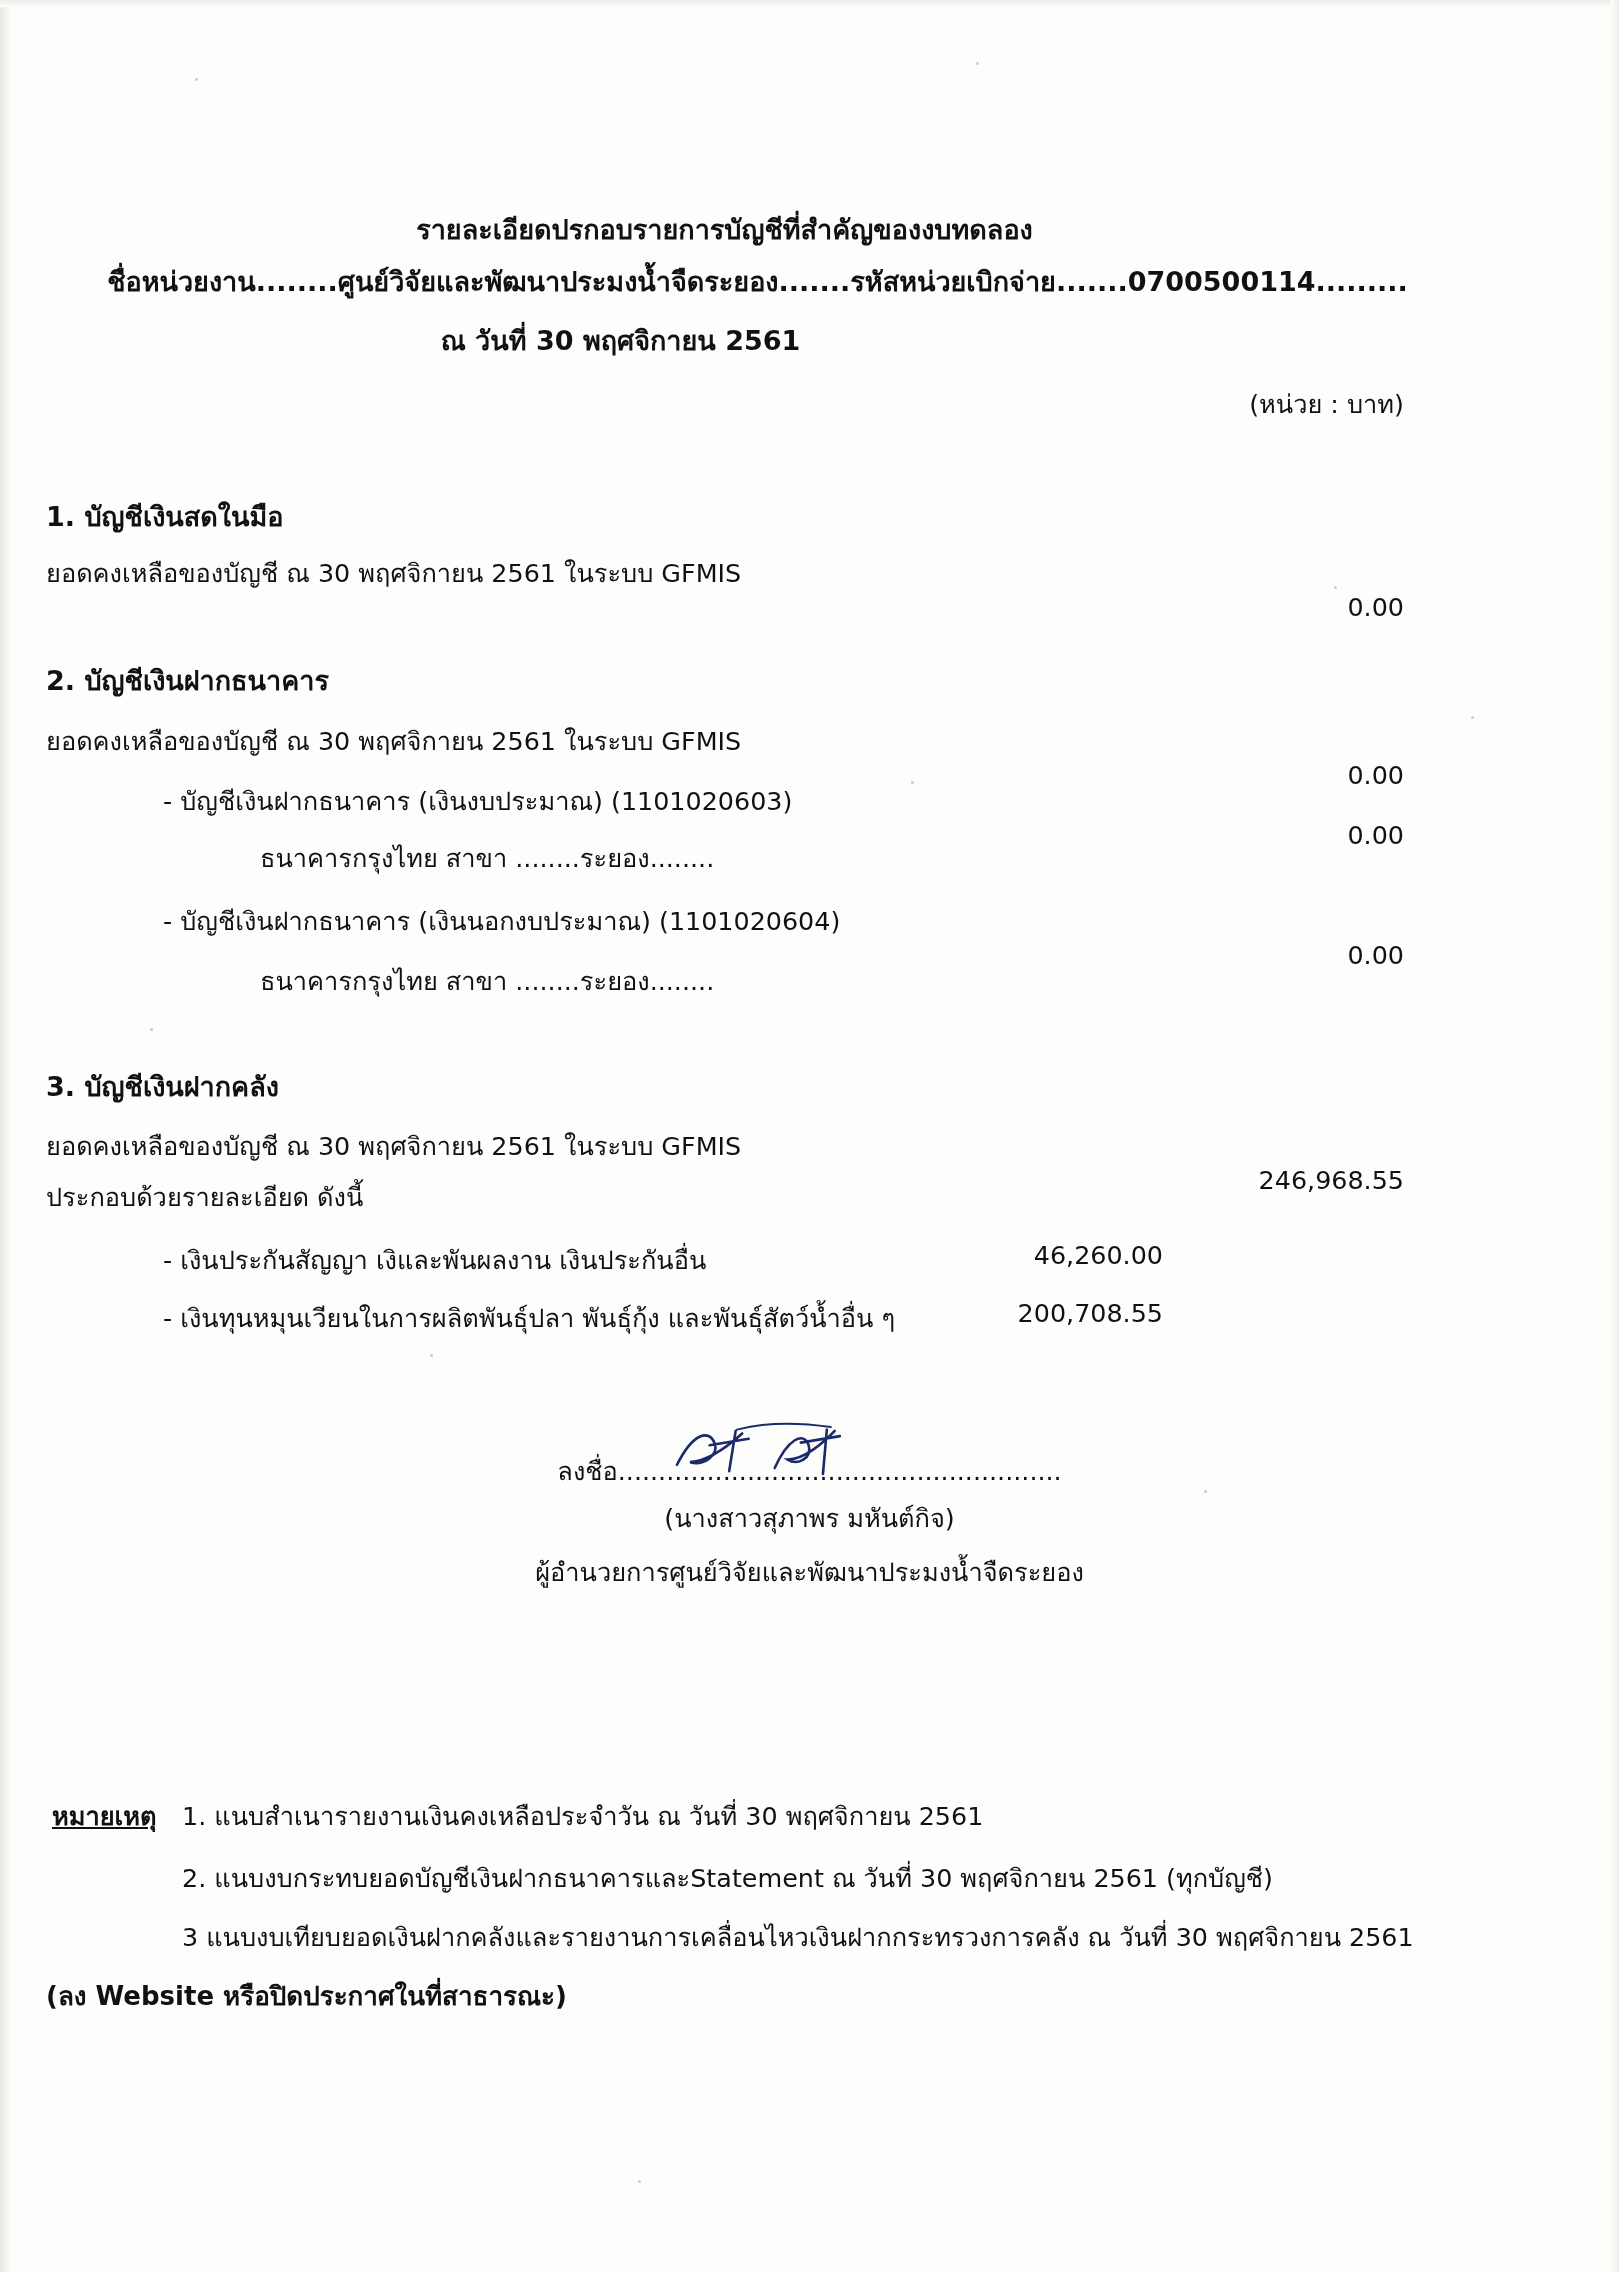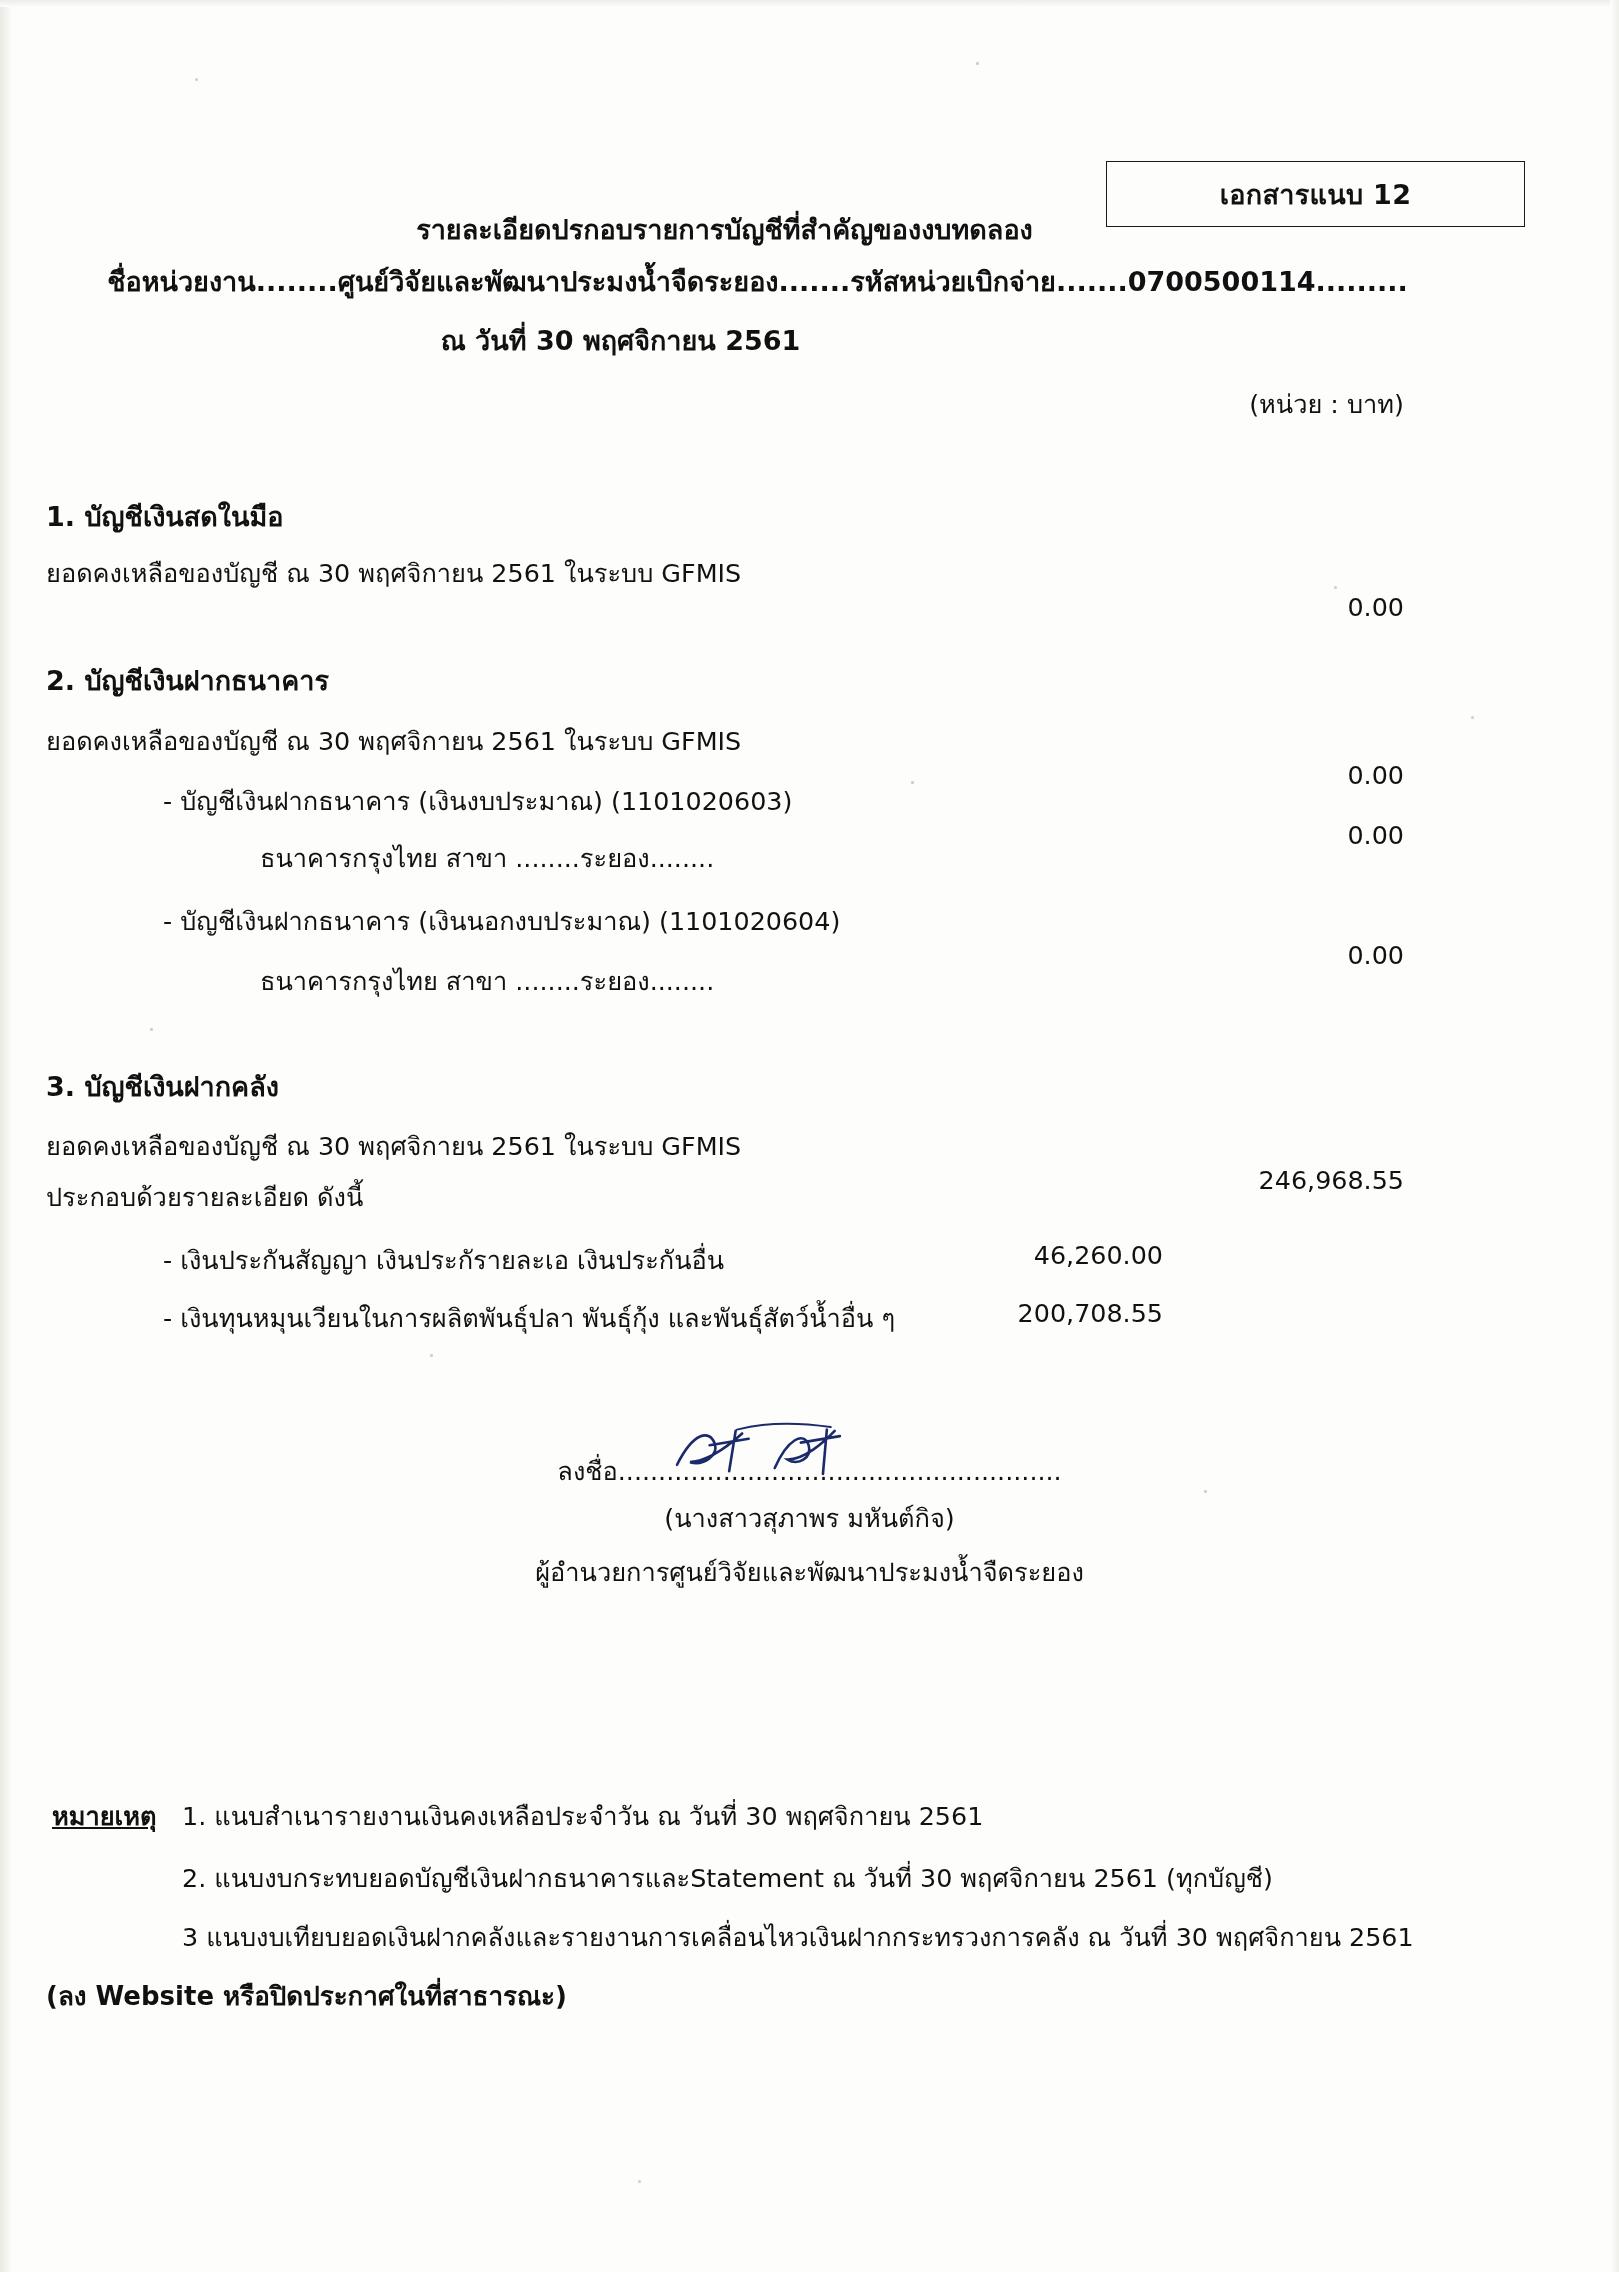--- a/index.html
+++ b/index.html
@@ -189,23 +189,20 @@
   <div class="speck" style="left:1334px;top:586px;width:3.3px;height:3.3px;"></div>
   <div class="speck" style="left:911px;top:781px;width:2.6px;height:2.6px;"></div>
   <div class="speck" style="left:150px;top:1028px;width:2.6px;height:2.6px;"></div>
   <div class="speck" style="left:1471px;top:716px;width:3.3px;height:3.3px;"></div>
   <div class="speck" style="left:430px;top:1354px;width:2.6px;height:2.6px;"></div>
   <div class="speck" style="left:1204px;top:1490px;width:2.6px;height:2.6px;"></div>
   <div class="speck" style="left:638px;top:2180px;width:3.3px;height:3.3px;"></div>
 
   <div class="doc">
 
-    <div class="attach-box">
-      <span>เอกสารแนบ 12</span>
-    </div>
 
     <div class="title">รายละเอียดปรกอบรายการบัญชีที่สำคัญของงบทดลอง</div>
     <div class="line-org">ชื่อหน่วยงาน........ศูนย์วิจัยและพัฒนาประมงน้ำจืดระยอง.......รหัสหน่วยเบิกจ่าย.......0700500114.........</div>
     <div class="line-date">ณ วันที่  30  พฤศจิกายน  2561</div>
     <div class="unit">(หน่วย : บาท)</div>
 
     <div class="section" style="top:495px;">1. บัญชีเงินสดในมือ</div>
     <div class="row indent1" style="top:553px;">ยอดคงเหลือของบัญชี ณ 30 พฤศจิกายน 2561 ในระบบ GFMIS</div>
     <div class="amount col-right" style="top:553px;">0.00</div>
 
@@ -222,21 +219,21 @@
     <div class="amount col-right" style="top:901px;">0.00</div>
 
     <div class="row indent3" style="top:961px;">ธนาคารกรุงไทย สาขา ........ระยอง........</div>
 
     <div class="section" style="top:1065px;">3. บัญชีเงินฝากคลัง</div>
     <div class="row indent1" style="top:1126px;">ยอดคงเหลือของบัญชี ณ 30 พฤศจิกายน 2561 ในระบบ GFMIS</div>
     <div class="amount col-right" style="top:1126px;">246,968.55</div>
 
     <div class="row indent1" style="top:1177px;">ประกอบด้วยรายละเอียด ดังนี้</div>
 
-    <div class="row indent2" style="top:1240px;">- เงินประกันสัญญา เงินประกัรายละเอ เงินประกันอื่น</div>
+    <div class="row indent2" style="top:1240px;">- เงินประกันสัญญา เงิและพันผลงาน เงินประกันอื่น</div>
     <div class="amount col-mid" style="top:1240px;">46,260.00</div>
 
     <div class="row indent2" style="top:1298px;">- เงินทุนหมุนเวียนในการผลิตพันธุ์ปลา พันธุ์กุ้ง และพันธุ์สัตว์น้ำอื่น ๆ</div>
     <div class="amount col-mid" style="top:1298px;">200,708.55</div>
 
     <div class="sig-line" style="top:1451px;">ลงชื่อ.......................................................</div>
 
     <svg class="signature-ink" viewBox="0 0 350 110" xmlns="http://www.w3.org/2000/svg">
       <path d="M20,70 C45,20 70,15 78,38 C84,56 60,72 40,66 C70,64 100,40 120,22 M70,40 L130,30 M110,18 L100,80" fill="none" stroke="#1b2a6b" stroke-width="4" stroke-linecap="round"></path>
       <path d="M170,75 C190,30 215,18 222,40 C228,60 205,72 190,62 C215,62 245,36 262,18 M210,36 L270,26 M250,16 L244,84" fill="none" stroke="#1b2a6b" stroke-width="4" stroke-linecap="round"></path>

